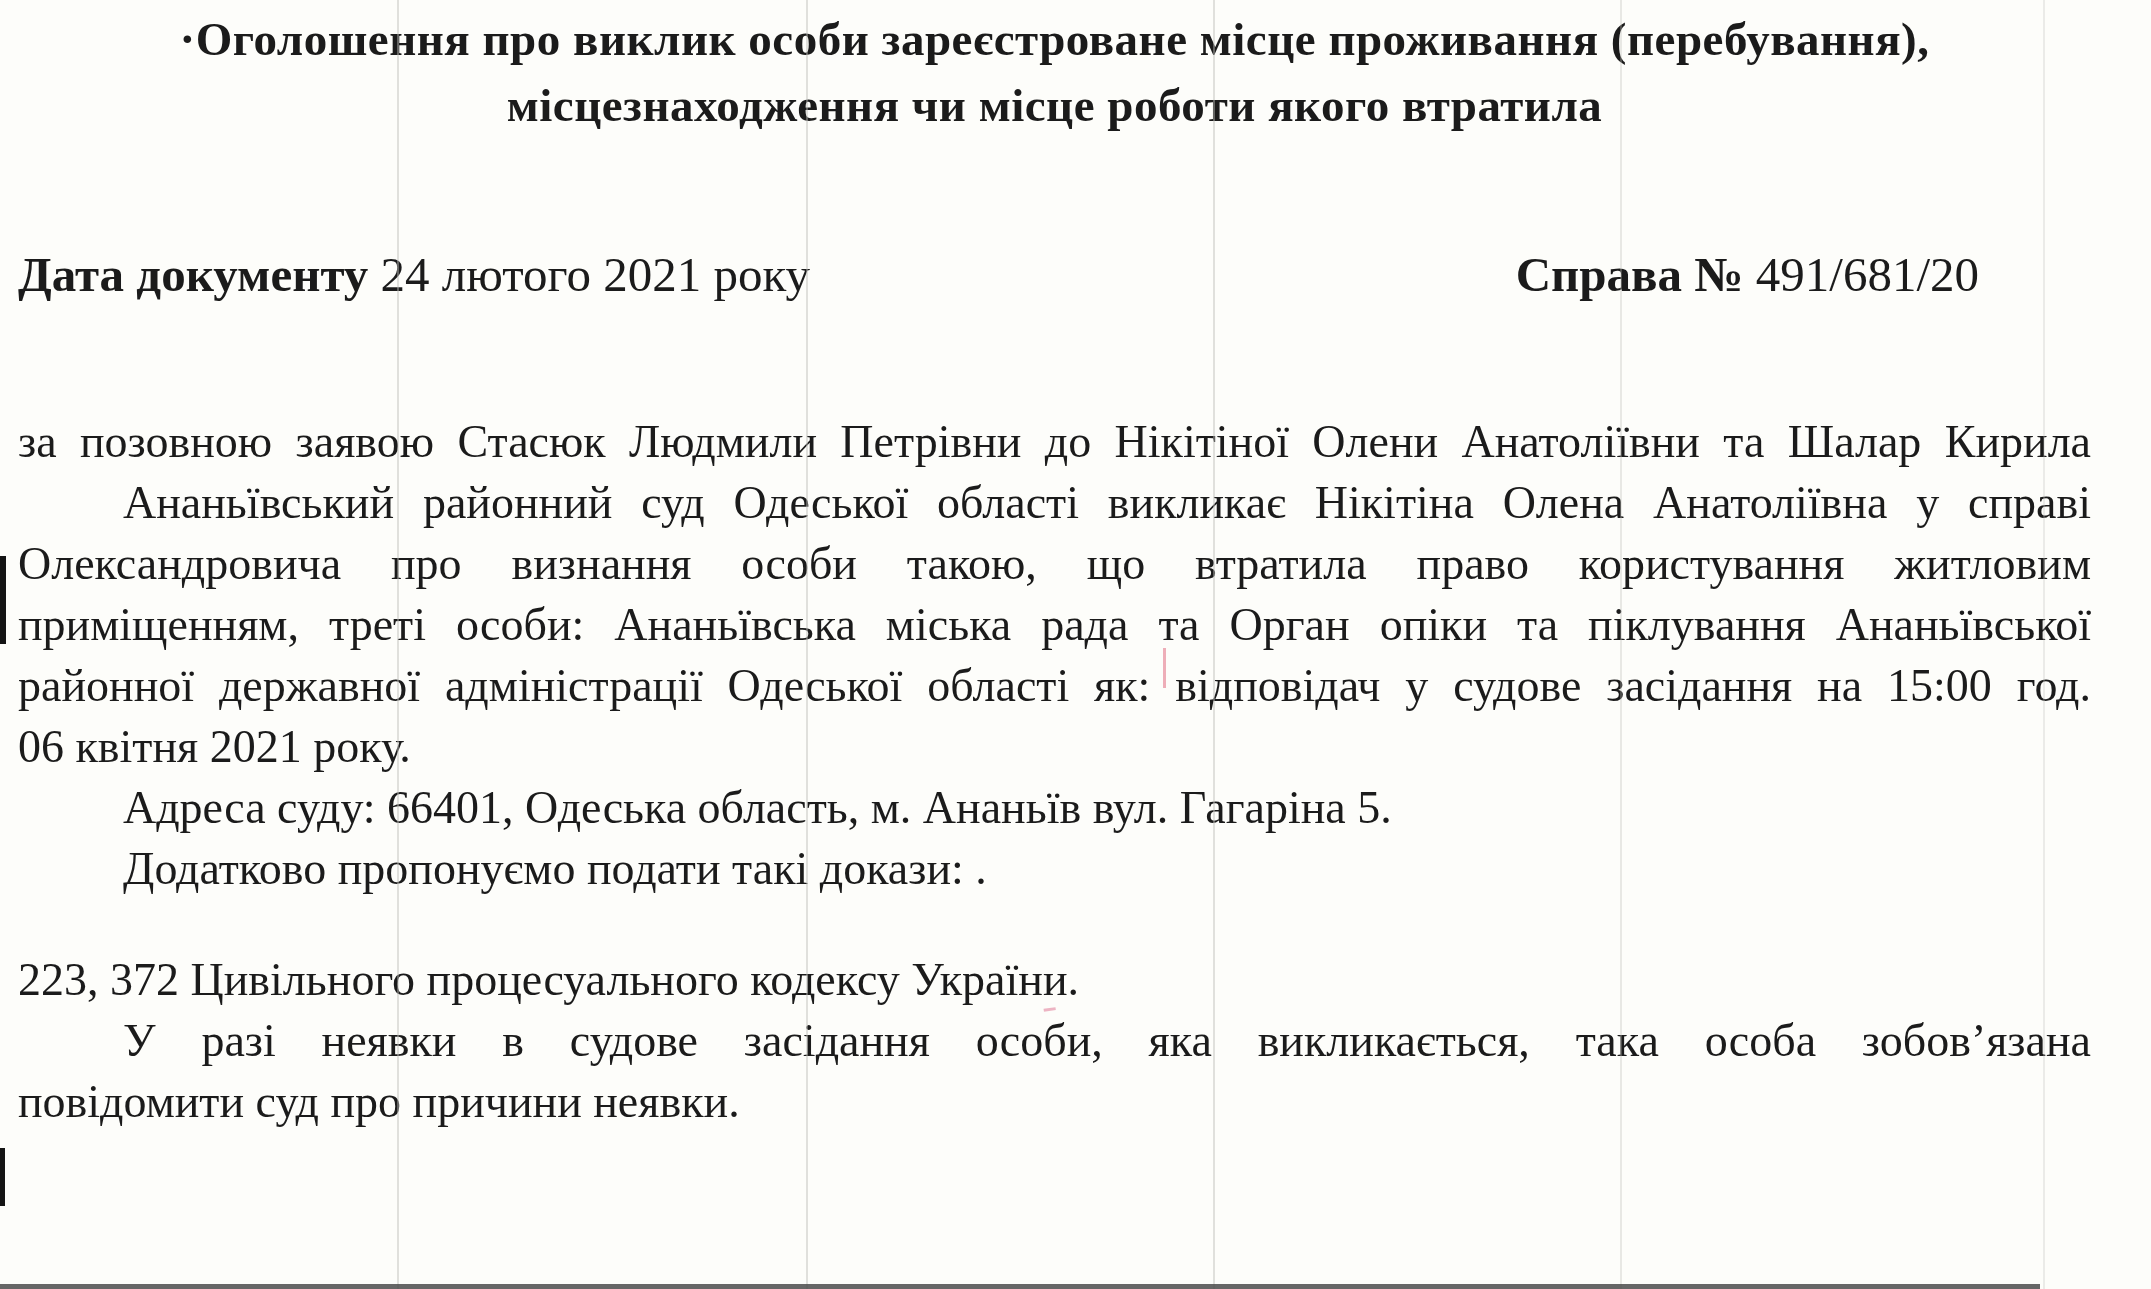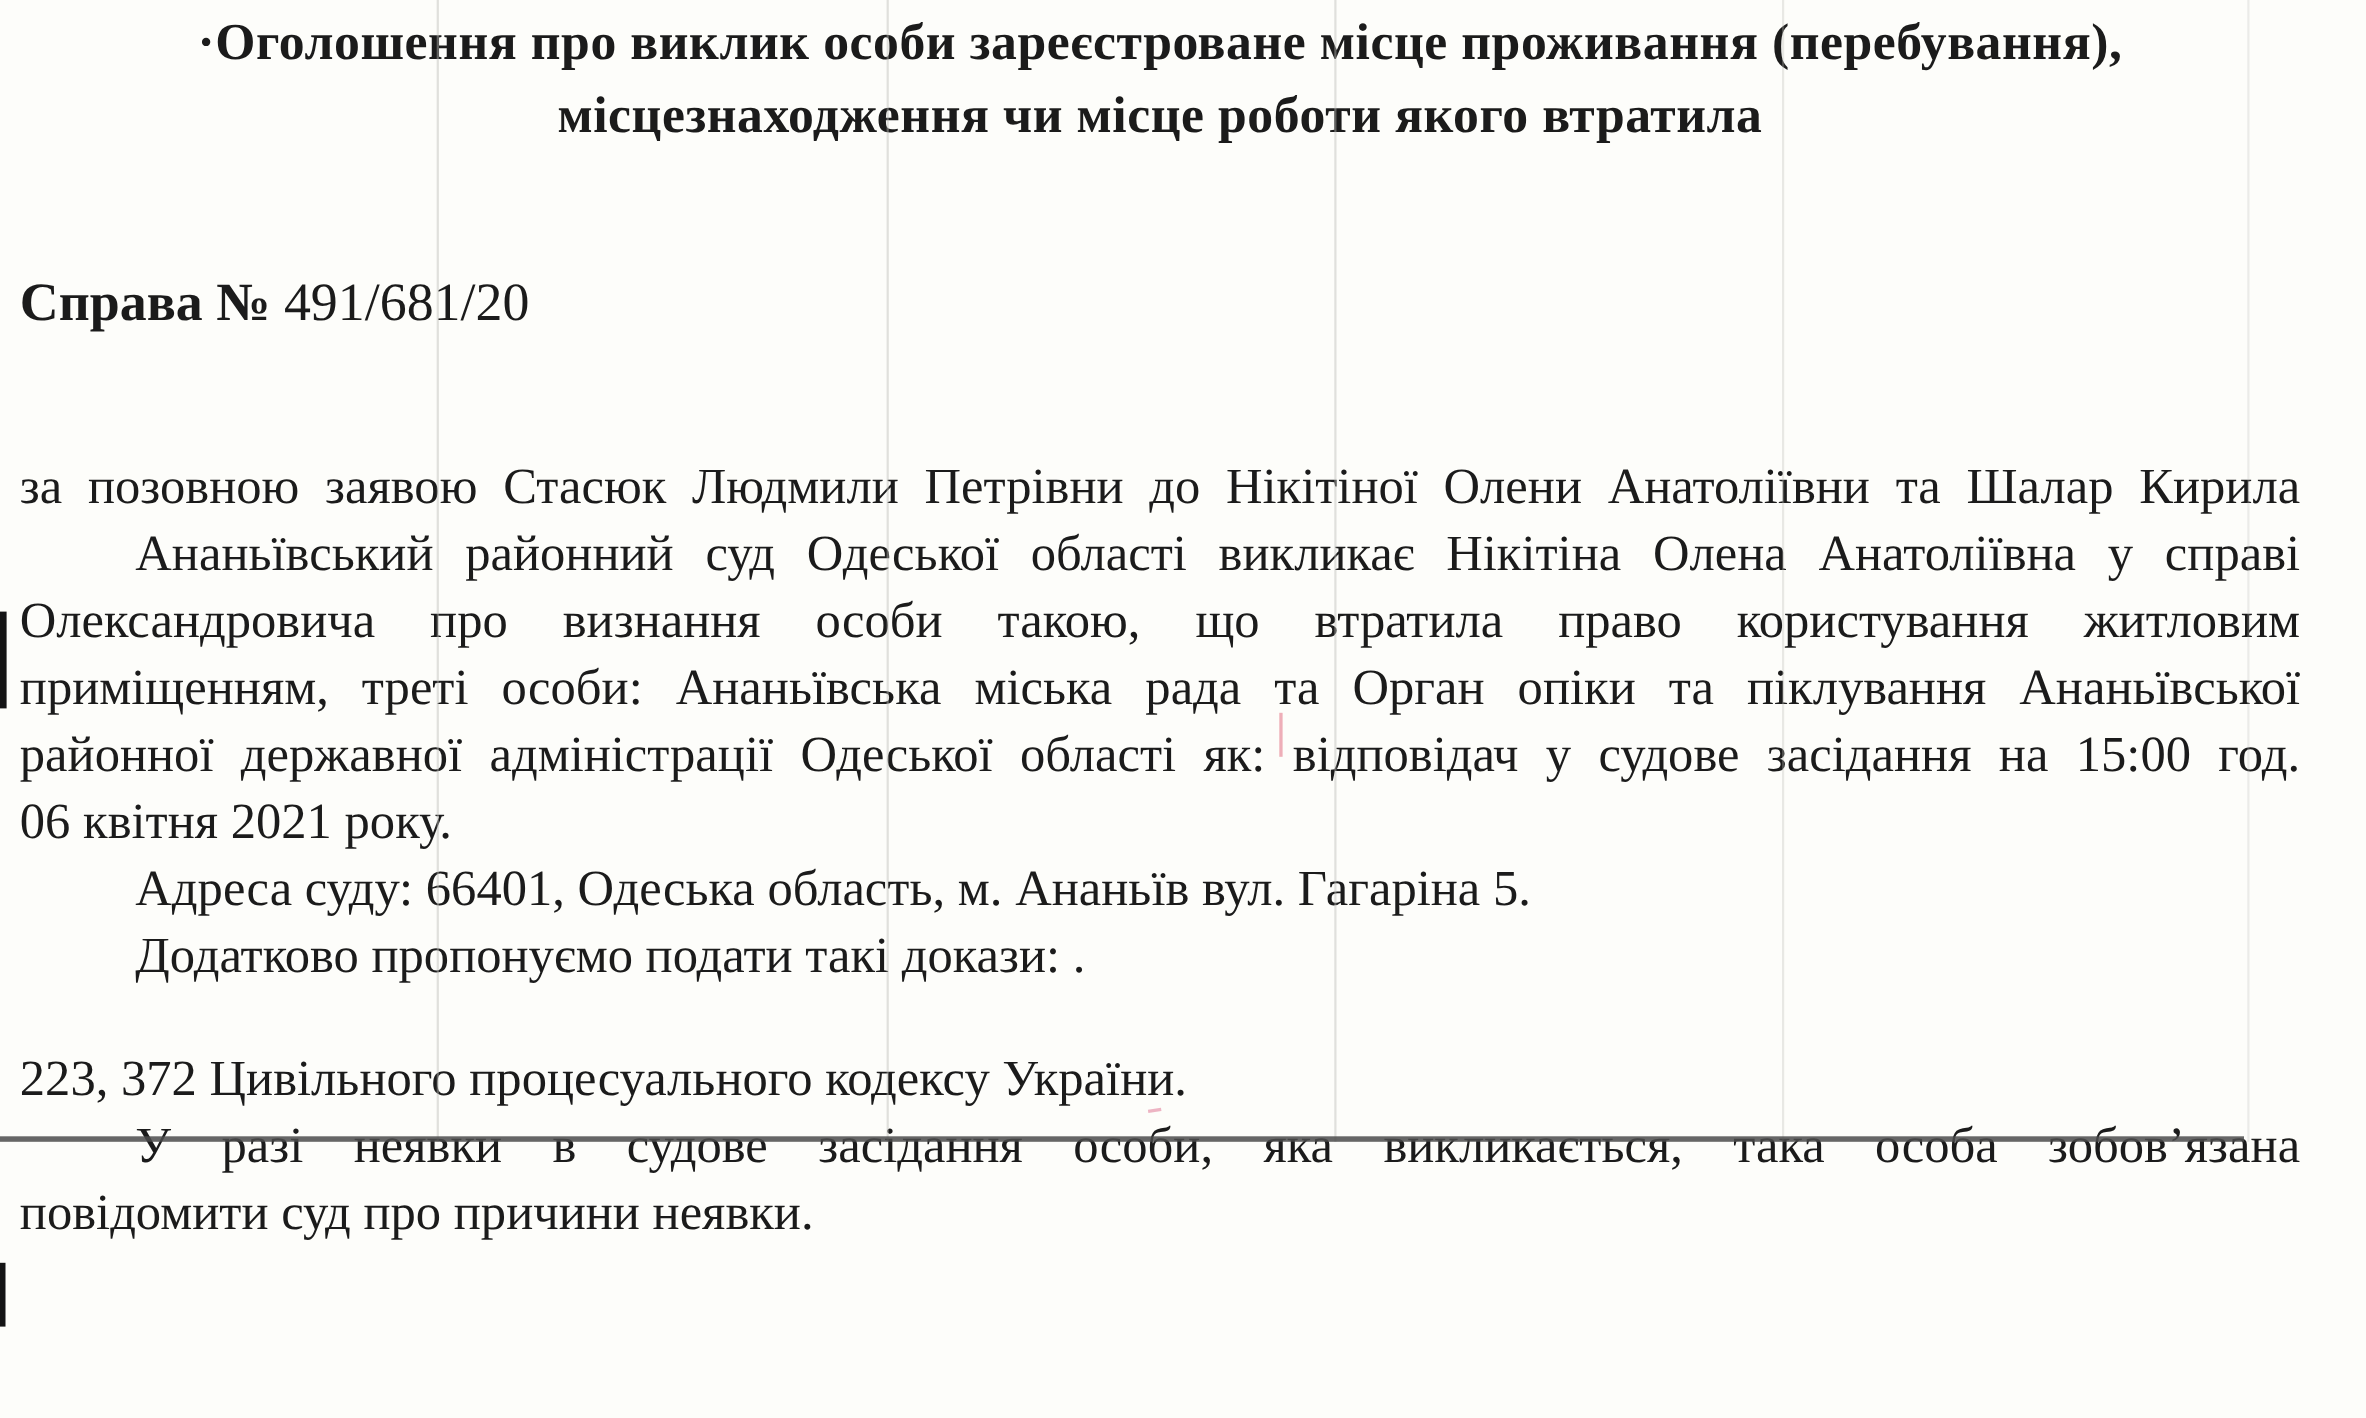--- a/index.html
+++ b/index.html
@@ -11,21 +11,21 @@
   }
   body {
     background: #fdfdfa;
     font-family: "Liberation Serif", "DejaVu Serif", serif;
     color: #1b1b1b;
     position: relative;
   }
   .page {
     position: relative;
     width: 2151px;
-    height: 1038px;
+    height: 1289px;
     box-sizing: border-box;
     padding: 6px 60px 0 18px;
   }
   
   .title {
     font-weight: bold;
     font-size: 47px;
     line-height: 66px;
     text-align: center;
     letter-spacing: 0.5px;
@@ -127,20 +127,21 @@
   <div class="edge-mark edge-mark-1"></div>
   <div class="edge-mark edge-mark-2"></div>
   <div class="bottom-edge"></div>
 
   <div class="title">
     <div>·Оголошення про виклик особи зареєстроване місце проживання (перебування),</div>
     <div>місцезнаходження чи місце роботи якого втратила</div>
   </div>
 
   <div class="meta-row">
+    <div><span class="meta-label">Дата документу</span> <span>24 лютого 2021 року</span></div>
     <div><span class="meta-label">Справа №</span> <span>491/681/20</span></div>
   </div>
 
   <div class="bodytext para1">
     <div class="jline">за позовною заявою Стасюк Людмили Петрівни до Нікітіної Олени Анатоліївни та Шалар Кирила</div>
     <div class="jline indent">Ананьївський районний суд Одеської області викликає Нікітіна Олена Анатоліївна у справі</div>
     <div class="jline">Олександровича про визнання особи такою, що втратила право користування житловим</div>
     <div class="jline">приміщенням, треті особи: Ананьївська міська рада та Орган опіки та піклування Ананьївської</div>
     <div class="jline">районної державної адміністрації Одеської області як: відповідач у судове засідання на 15:00 год.</div>
     <div>06 квітня 2021 року.</div>

